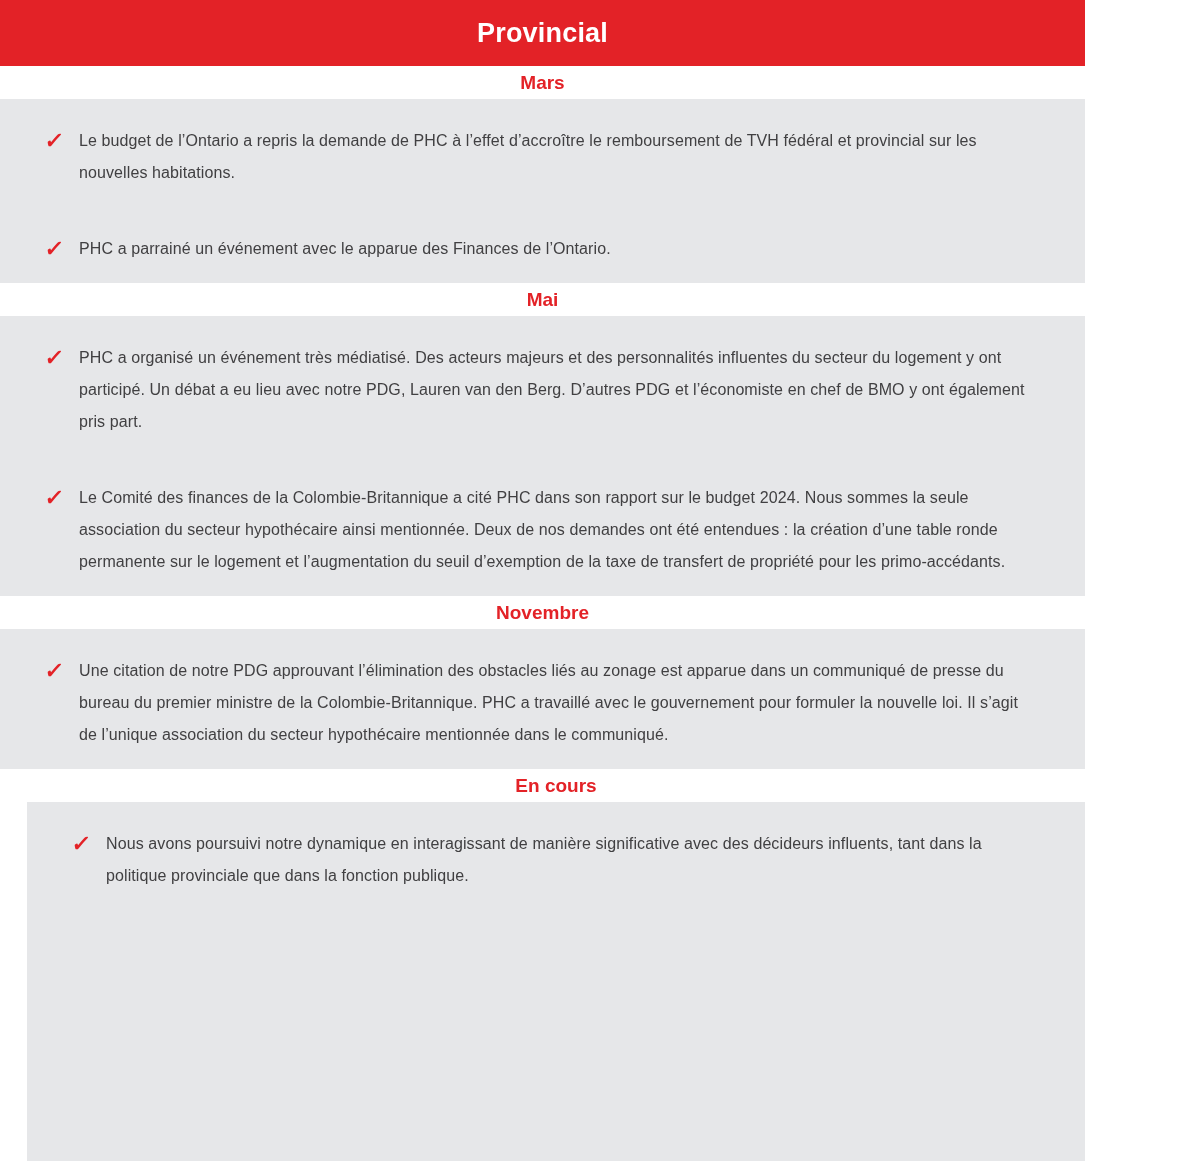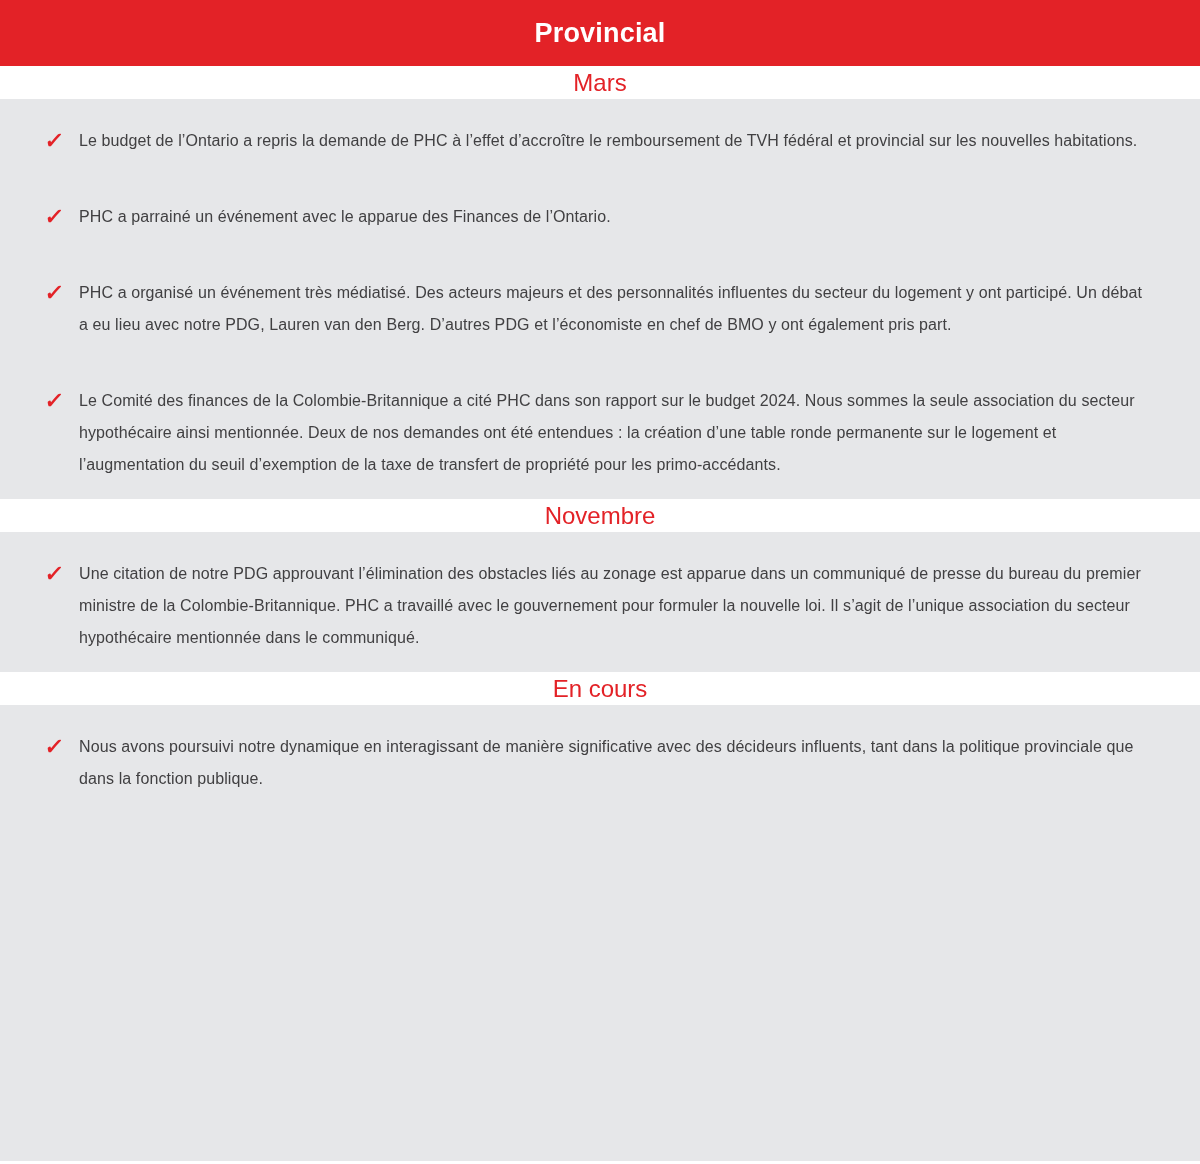--- a/index.html
+++ b/index.html
@@ -4,21 +4,21 @@
 <style>
   * { margin: 0; padding: 0; box-sizing: border-box; }
 
   html, body {
     width: 1200px;
     background: #ffffff;
     font-family: "Liberation Sans", sans-serif;
   }
 
   .page {
-    width: 1200px;
+    width: 1085px;
     height: 1164px;
     display: flex;
     flex-direction: column;
     background: #ffffff;
     padding-bottom: 3px;
   }
 
   .page-header {
     height: 66px;
     flex: 0 0 66px;
@@ -35,35 +35,36 @@
     letter-spacing: 0.2px;
   }
 
   .month-section {
     display: flex;
     flex-direction: column;
   }
 
   .month-section.grow {
     flex: 1 1 auto;
+    margin-left: 27px;
   }
 
   .month-band {
     height: 33px;
     flex: 0 0 33px;
     background: #ffffff;
     display: flex;
     align-items: center;
     justify-content: center;
   }
 
   .month-label {
     color: var(--red, #e32227);
-    font-size: 24px;
-    font-weight: normal;
+    font-size: 19px;
+    font-weight: bold;
   }
 
   .month-content {
     background: var(--section-bg, #e6e7e9);
     padding: 26px 48px 18px 45px;
     flex: 1 1 auto;
   }
 
   .bullet-item {
     display: flex;
@@ -113,20 +114,23 @@
   <section class="month-section">
     <div class="month-content">
   <div class="bullet-item">
     <span class="check">✓</span>
     <p class="bullet-text">PHC a parrainé un événement avec le apparue des Finances de l’Ontario.</p>
   </div>
 </div>
   </section>
 
   <section class="month-section">
+    <div class="month-band">
+      <span class="month-label">Mai</span>
+    </div>
     <div class="month-content">
   <div class="bullet-item">
     <span class="check">✓</span>
     <p class="bullet-text">PHC a organisé un événement très médiatisé. Des acteurs majeurs et des personnalités influentes du secteur du logement y ont participé. Un débat a eu lieu avec notre PDG, Lauren van den Berg. D’autres PDG et l’économiste en chef de BMO y ont également pris part.</p>
   </div>
 </div>
   </section>
 
   <section class="month-section">
     <div class="month-content">

